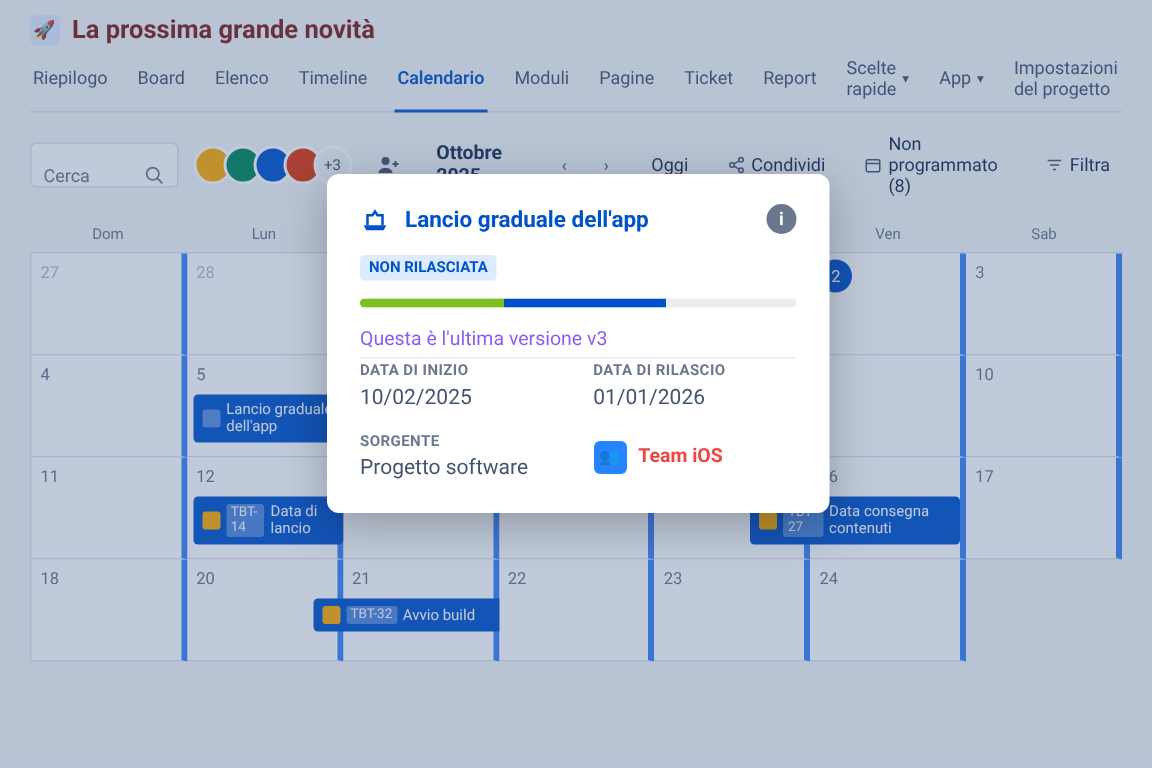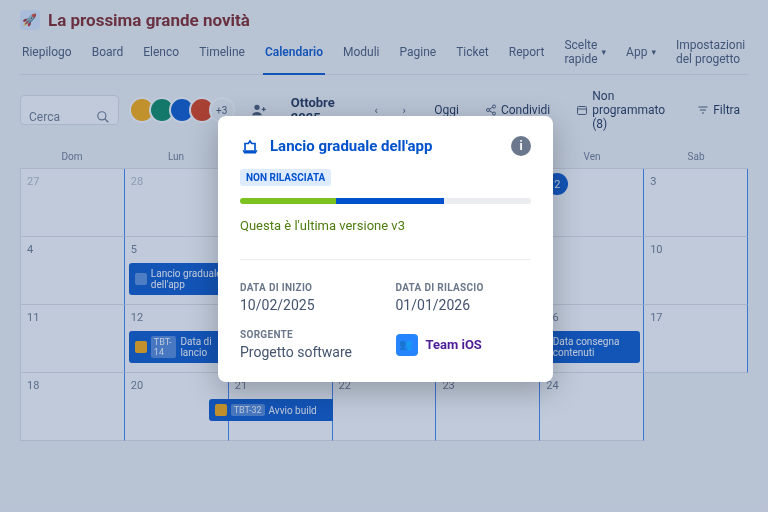--- a/index.html
+++ b/index.html
@@ -23,44 +23,44 @@
 .av:nth-child(4){background:#de350b}
 .more-av{width:26px;height:26px;border-radius:50%;border:2px solid #fff;margin-left:-6px;background:#f4f5f7;display:flex;align-items:center;justify-content:center;font-size:10px;color:#44546f}
 .add-person{width:28px;height:28px;border-radius:4px;display:flex;align-items:center;justify-content:center;color:#44546f;margin-left:4px}
 .month{font-weight:700;margin-left:12px;font-size:13px}
 .nav-arrows{display:flex;gap:4px;margin-left:8px}
 .arrow{width:24px;height:24px;display:flex;align-items:center;justify-content:center;color:#44546f;cursor:pointer;font-size:11px}
 .pill{padding:4px 8px;border-radius:4px;cursor:pointer;display:flex;align-items:center;gap:4px}
 .calendar{padding:0 20px}
 .days-header{display:grid;grid-template-columns:repeat(7,1fr);text-align:center;font-size:10px;color:#6b778c;padding:6px 0}
 .grid{display:grid;grid-template-columns:repeat(7,1fr);border-left:1px solid #dfe1e6;border-top:1px solid #dfe1e6}
-.cell{height:68px;border-right:1px solid #3b82f6;border-bottom:1px solid #dfe1e6;padding:6px;font-size:11px;color:#6b778c;position:relative;background:#fff}
+.cell{height:68px;border-right:4px solid #3b82f6;border-bottom:1px solid #dfe1e6;padding:6px;font-size:11px;color:#6b778c;position:relative;background:#fff}
 .cell.muted{color:#b3bac5}
 .today{width:22px;height:22px;border-radius:50%;background:#0052cc;color:#fff;display:flex;align-items:center;justify-content:center;font-size:11px;position:absolute;top:4px;left:6px}
 .event{position:absolute;height:32px;border-radius:3px;font-size:10px;color:#fff;display:flex;align-items:center;padding:0 6px;gap:4px;overflow:hidden}
 .ev-blue{background:#0052cc}
 .ev-badge{background:rgba(255,255,255,0.3);border-radius:2px;padding:1px 3px;font-size:9px;display:flex;align-items:center;gap:2px}
 .ev-ico{width:12px;height:12px;background:#ffab00;border-radius:2px;flex-shrink:0}
 .ev-ico.ship{background:rgba(255,255,255,0.35)}
 .popup{position:absolute;left:218px;top:116px;width:335px;background:#fff;border-radius:8px;box-shadow:0 8px 30px rgba(0,0,0,0.25);z-index:10;padding:20px 22px 22px}
 .pop-head{display:flex;align-items:center;gap:10px;margin-bottom:10px}
 .ship-icon{color:#0052cc;font-size:18px}
 .pop-title{color:#0052cc;font-weight:700;font-size:15px;flex:1}
 .info-icon{width:20px;height:20px;border-radius:50%;background:#6b778c;color:#fff;display:flex;align-items:center;justify-content:center;font-size:12px;font-weight:700}
 .badge{display:inline-block;background:#deebff;color:#0052cc;font-size:10px;font-weight:700;padding:3px 6px;border-radius:3px;margin-bottom:12px}
 .progress{height:6px;background:#ebecf0;border-radius:3px;overflow:hidden;display:flex;margin-bottom:14px}
 .p-green{background:#7bc21f;width:33%}
 .p-blue{background:#0052cc;width:37%}
-.desc{font-size:13px;color:#4d7c0f;padding-bottom:26px;border-bottom:1px solid #ebecf0;margin-bottom:22px}
+.desc{font-size:13px;color:#8b5cf6;padding-bottom:4px;border-bottom:1px solid #ebecf0;margin-bottom:3px}
 .fields{display:grid;grid-template-columns:1fr 1fr;gap:16px 20px}
 .field-label{font-size:10px;font-weight:700;color:#6b778c;letter-spacing:0.3px;margin-bottom:4px}
 .field-value{font-size:14px;color:#44546f}
 .team{display:flex;align-items:center;gap:8px}
 .team-icon{width:22px;height:22px;background:#2684ff;border-radius:4px;display:flex;align-items:center;justify-content:center;font-size:11px}
-.team-name{font-weight:700;color:#4c1d95;font-size:13px}
+.team-name{font-weight:700;color:#ef4444;font-size:13px}
 svg{display:block}
 </style>
 </head>
 <body>
 
 <div class="header">
   <div class="title-row">
     <div class="proj-icon">🚀</div>
     <div class="title">La prossima grande novità</div>
   </div>

